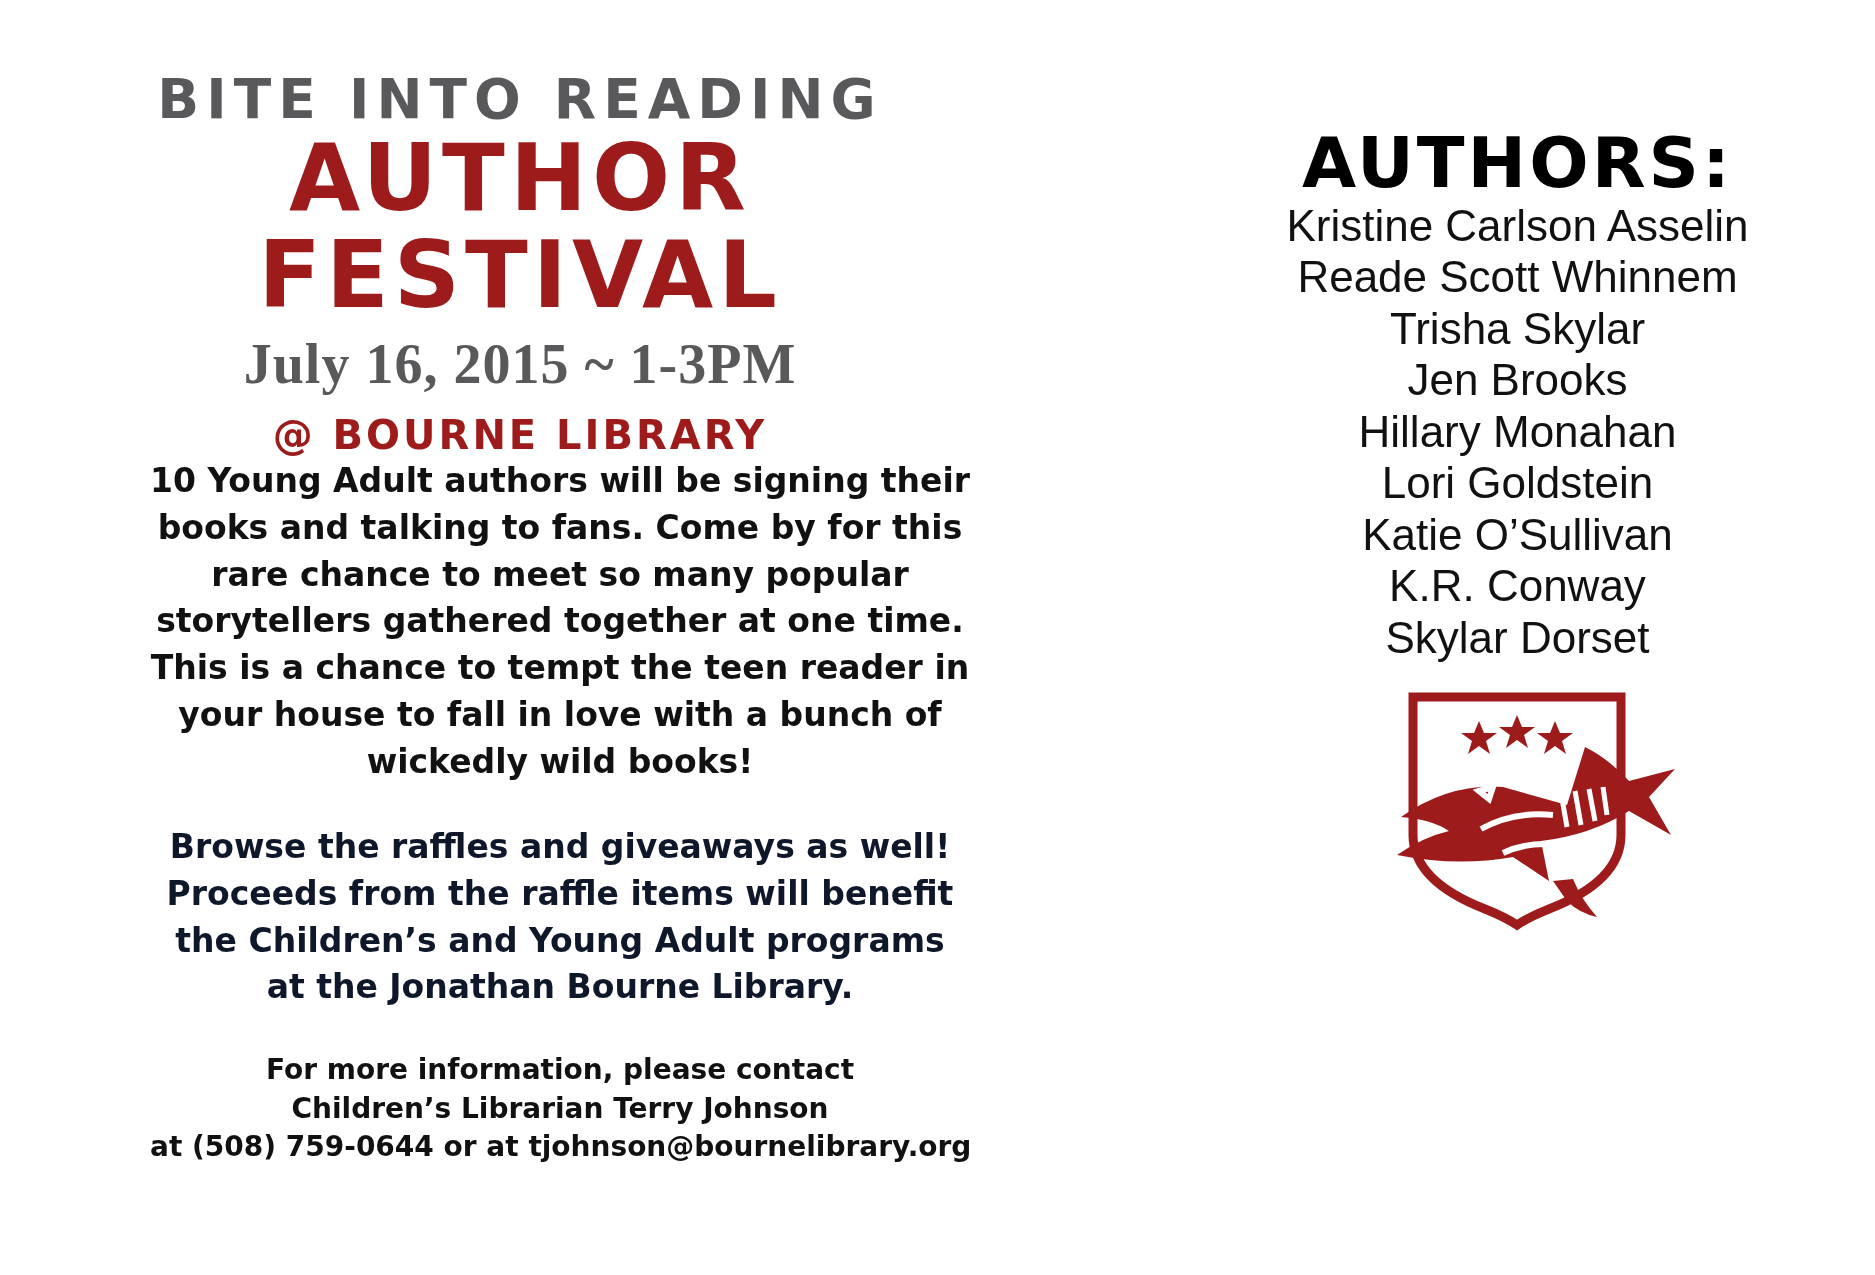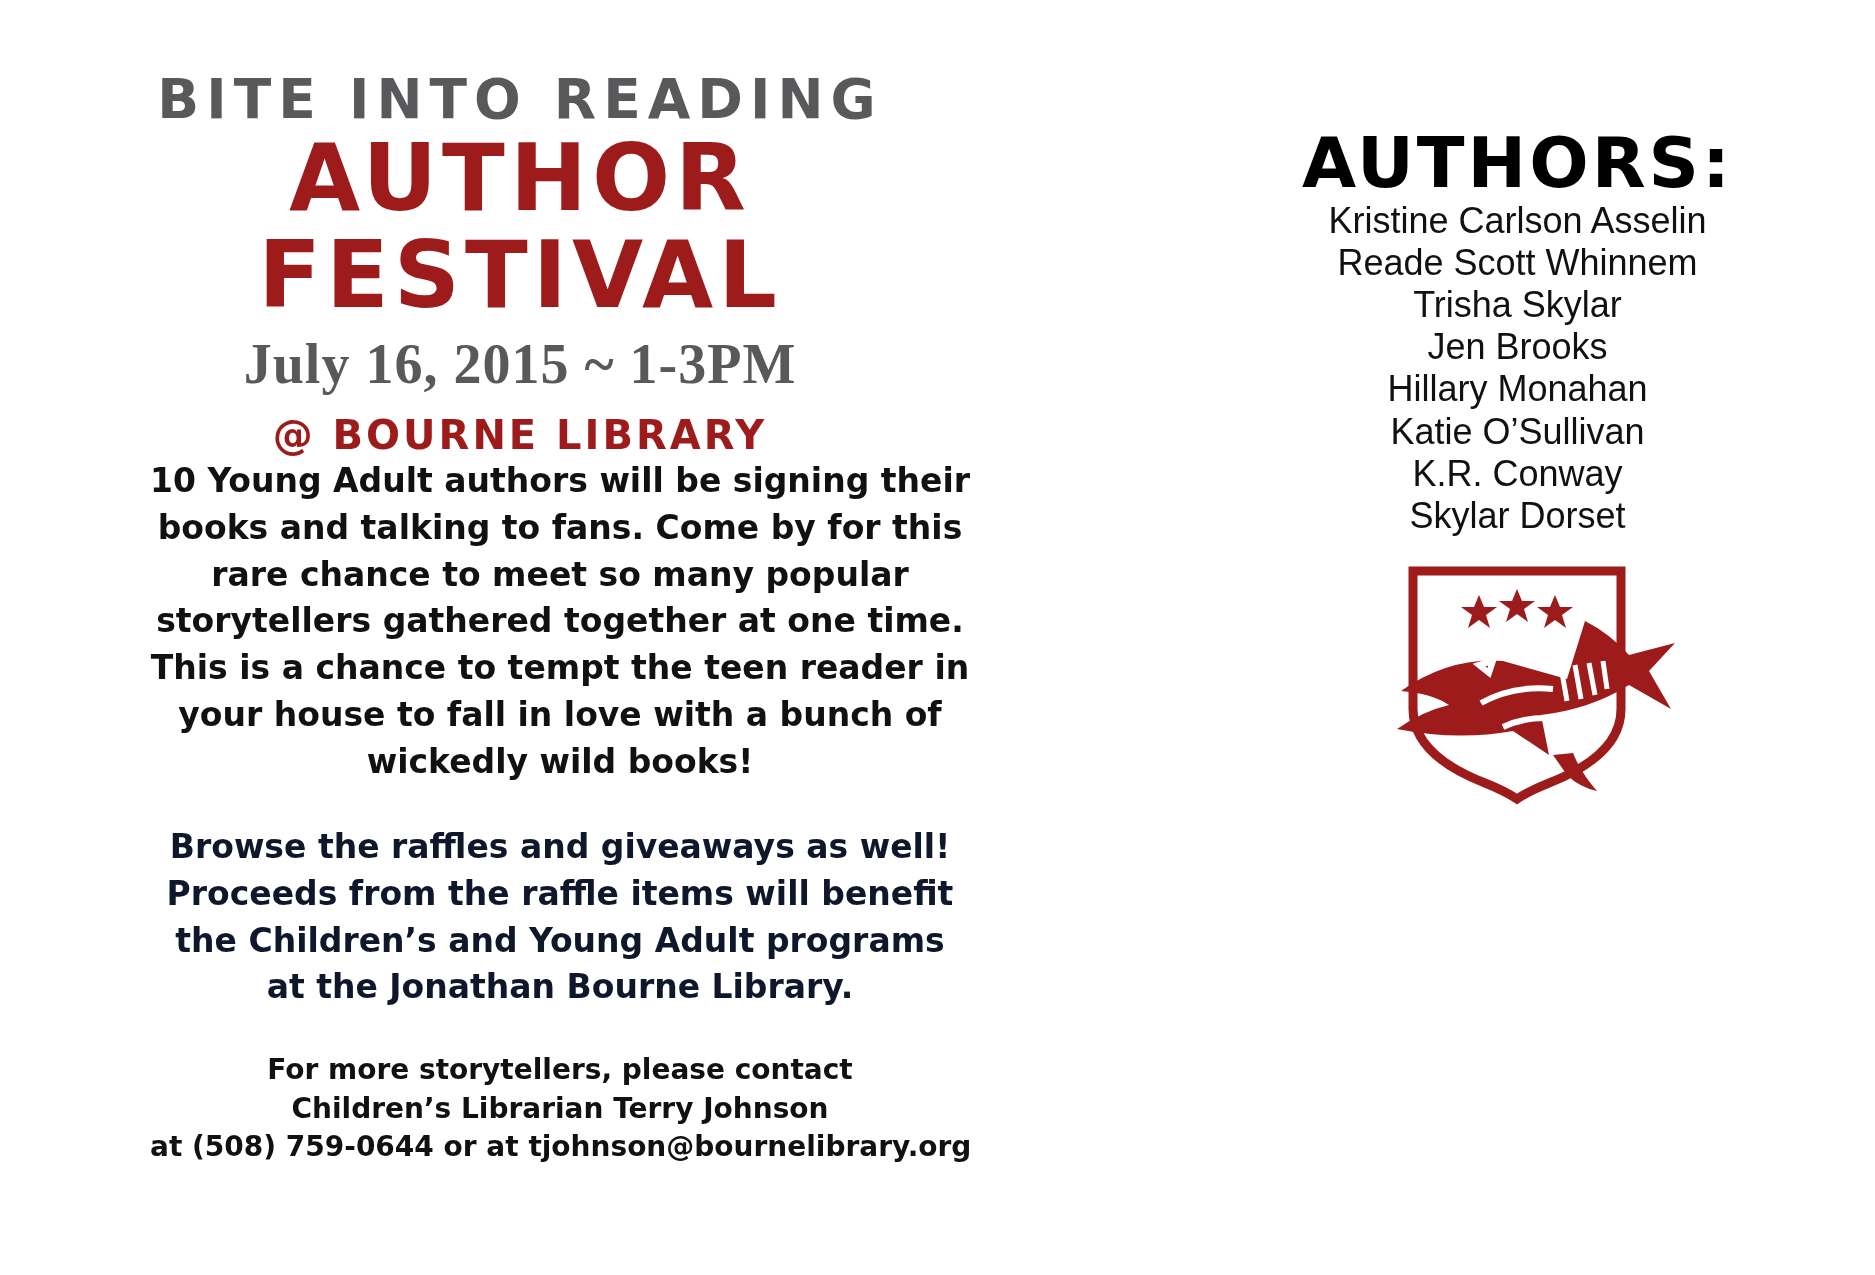--- a/index.html
+++ b/index.html
@@ -119,21 +119,21 @@
     line-height: 1;
     margin-bottom: 2px;
   }
   .authors-list {
     list-style: none;
     margin: 0;
     padding: 0;
   }
   .authors-list li {
     font-family: "Liberation Sans", sans-serif;
-    font-size: 36px;
+    font-size: 44px;
     line-height: 1.17;
     color: #111111;
     white-space: nowrap;
   }
   .logo-wrap {
     margin-top: 22px;
     display: flex;
     justify-content: center;
   }
 </style>
@@ -148,36 +148,37 @@
       <div class="title-line1">Bite Into Reading</div>
       <div class="title-line2">Author Festival</div>
       <div class="title-line3">July 16, 2015 ~ 1-3PM</div>
       <div class="title-line4">@ Bourne Library</div>
     </div>
 
     <div class="body-block">
       <p class="para-main">10 Young Adult authors will be signing their books and talking to fans. Come by for this rare chance to meet so many popular storytellers gathered together at one time. This is a chance to tempt the teen reader in your house to fall in love with a bunch of wickedly wild books!</p>
       <p class="para-second">Browse the raffles and giveaways as well! Proceeds from the raffle items will benefit the Children’s and Young Adult programs at the Jonathan Bourne Library.</p>
       <div class="contact-block">
-        <div>For more storytellers, please contact</div>
+        <div>For more information, please contact</div>
         <div>Children’s Librarian Terry Johnson</div>
         <div>at (508) 759-0644 or at tjohnson@bournelibrary.org</div>
       </div>
     </div>
 
   </div>
 
   <div class="right-col">
     <div class="authors-heading">AUTHORS:</div>
     <ul class="authors-list">
       <li>Kristine Carlson Asselin</li>
       <li>Reade Scott Whinnem</li>
       <li>Trisha Skylar</li>
       <li>Jen Brooks</li>
       <li>Hillary Monahan</li>
+      <li>Lori Goldstein</li>
       <li>Katie O’Sullivan</li>
       <li>K.R. Conway</li>
       <li>Skylar Dorset</li>
     </ul>
 
     <div class="logo-wrap">
       <svg width="330" height="250" viewBox="0 0 330 250">
 
         <path d="M60 12 L268 12 L268 150 Q268 196 196 224 Q176 232 164 240 Q152 232 132 224 Q60 196 60 150 Z" fill="none" stroke="#9e1b1b" stroke-width="9"></path>
 

